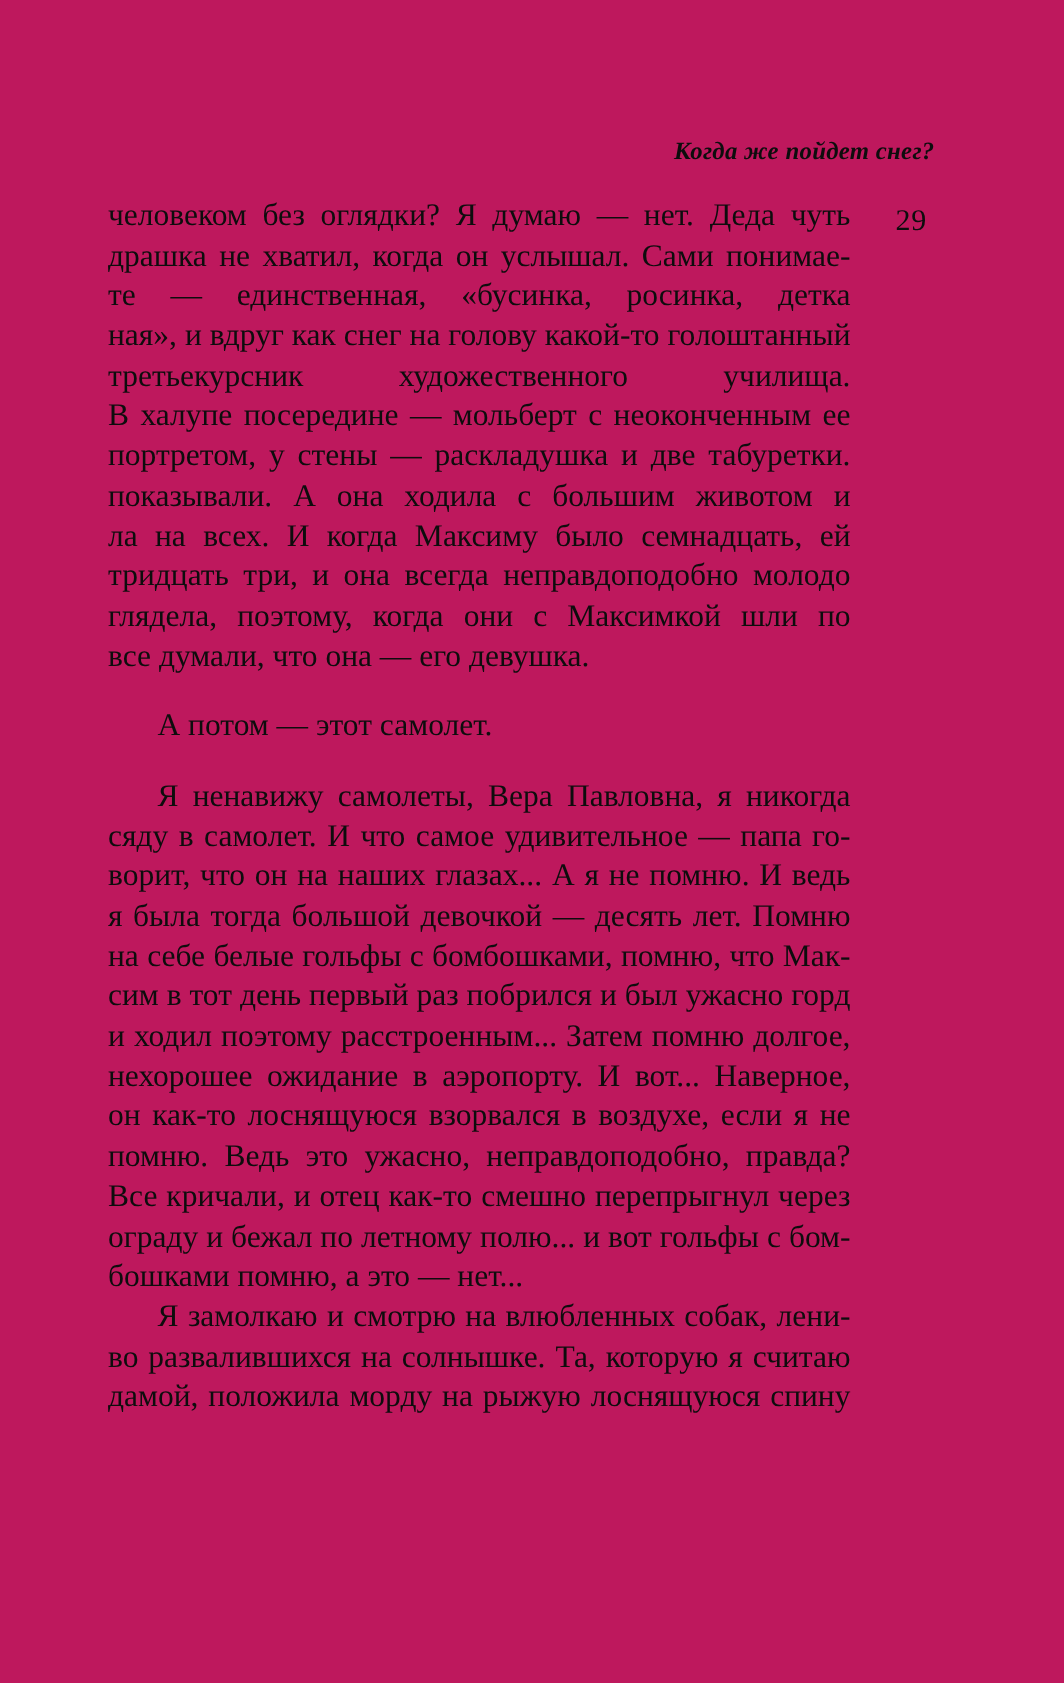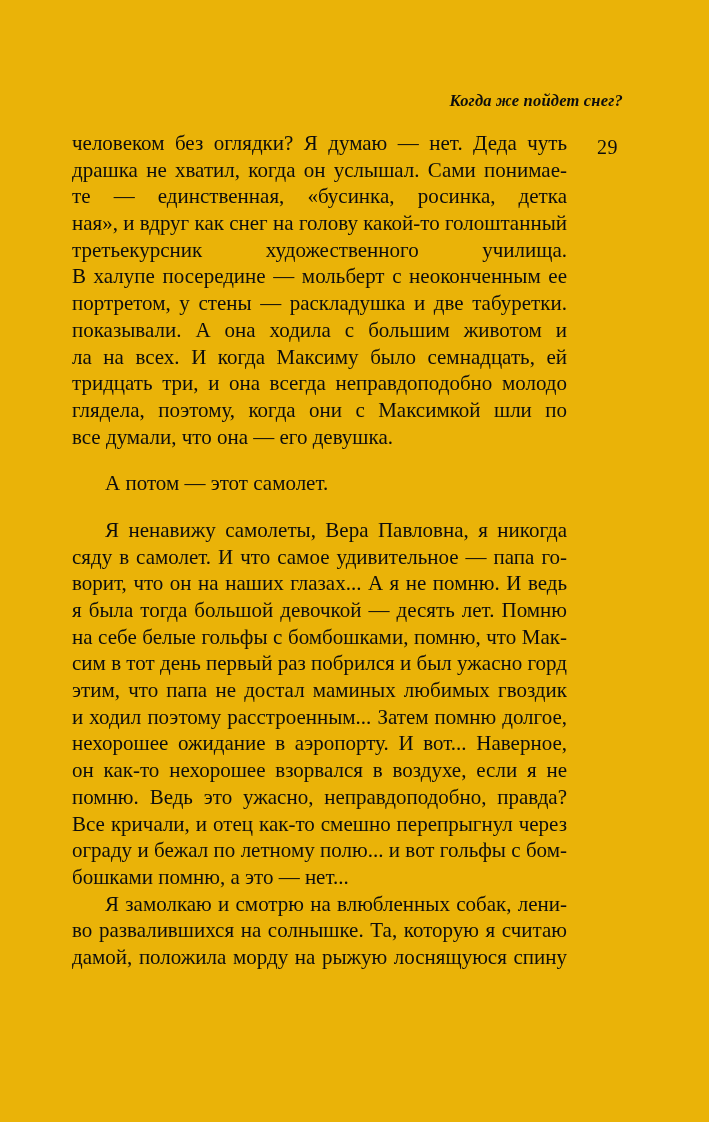--- a/index.html
+++ b/index.html
@@ -4,21 +4,21 @@
 <style>
   html, body {
     margin: 0;
     padding: 0;
     background: #ffffff;
   }
   .page {
     position: relative;
     width: 709px;
     height: 1122px;
-    background: #eab308;
+    background: #be185d;
     overflow: hidden;
     font-family: "Liberation Serif", "DejaVu Serif", serif;
     color: #0d0d0d;
   }
   .running-head {
     position: absolute;
     top: 91px;
     right: 86px;
     font-size: 16.5px;
     font-style: italic;
@@ -78,24 +78,23 @@
       <div class="line">тридцать три, и она всегда неправдоподобно молодо вы-</div>
       <div class="line">глядела, поэтому, когда они с Максимкой шли по улице,</div>
       <div class="line end">все думали, что она — его девушка.</div>
       <div class="line indent gap end">А потом — этот самолет.</div>
       <div class="line indent gap">Я ненавижу самолеты, Вера Павловна, я никогда не</div>
       <div class="line">сяду в самолет. И что самое удивительное — папа го-</div>
       <div class="line">ворит, что он на наших глазах... А я не помню. И ведь</div>
       <div class="line">я была тогда большой девочкой — десять лет. Помню</div>
       <div class="line">на себе белые гольфы с бомбошками, помню, что Мак-</div>
       <div class="line">сим в тот день первый раз побрился и был ужасно горд</div>
-      <div class="line">этим, что папа не достал маминых любимых гвоздик</div>
       <div class="line">и ходил поэтому расстроенным... Затем помню долгое,</div>
       <div class="line">нехорошее ожидание в аэропорту. И вот... Наверное,</div>
-      <div class="line">он как-то нехорошее взорвался в воздухе, если я не</div>
+      <div class="line">он как-то лоснящуюся взорвался в воздухе, если я не</div>
       <div class="line">помню. Ведь это ужасно, неправдоподобно, правда?</div>
       <div class="line">Все кричали, и отец как-то смешно перепрыгнул через</div>
       <div class="line">ограду и бежал по летному полю... и вот гольфы с бом-</div>
       <div class="line end">бошками помню, а это — нет...</div>
       <div class="line indent">Я замолкаю и смотрю на влюбленных собак, лени-</div>
       <div class="line">во развалившихся на солнышке. Та, которую я считаю</div>
       <div class="line">дамой, положила морду на рыжую лоснящуюся спину</div>
     </div>
 </div>
 

